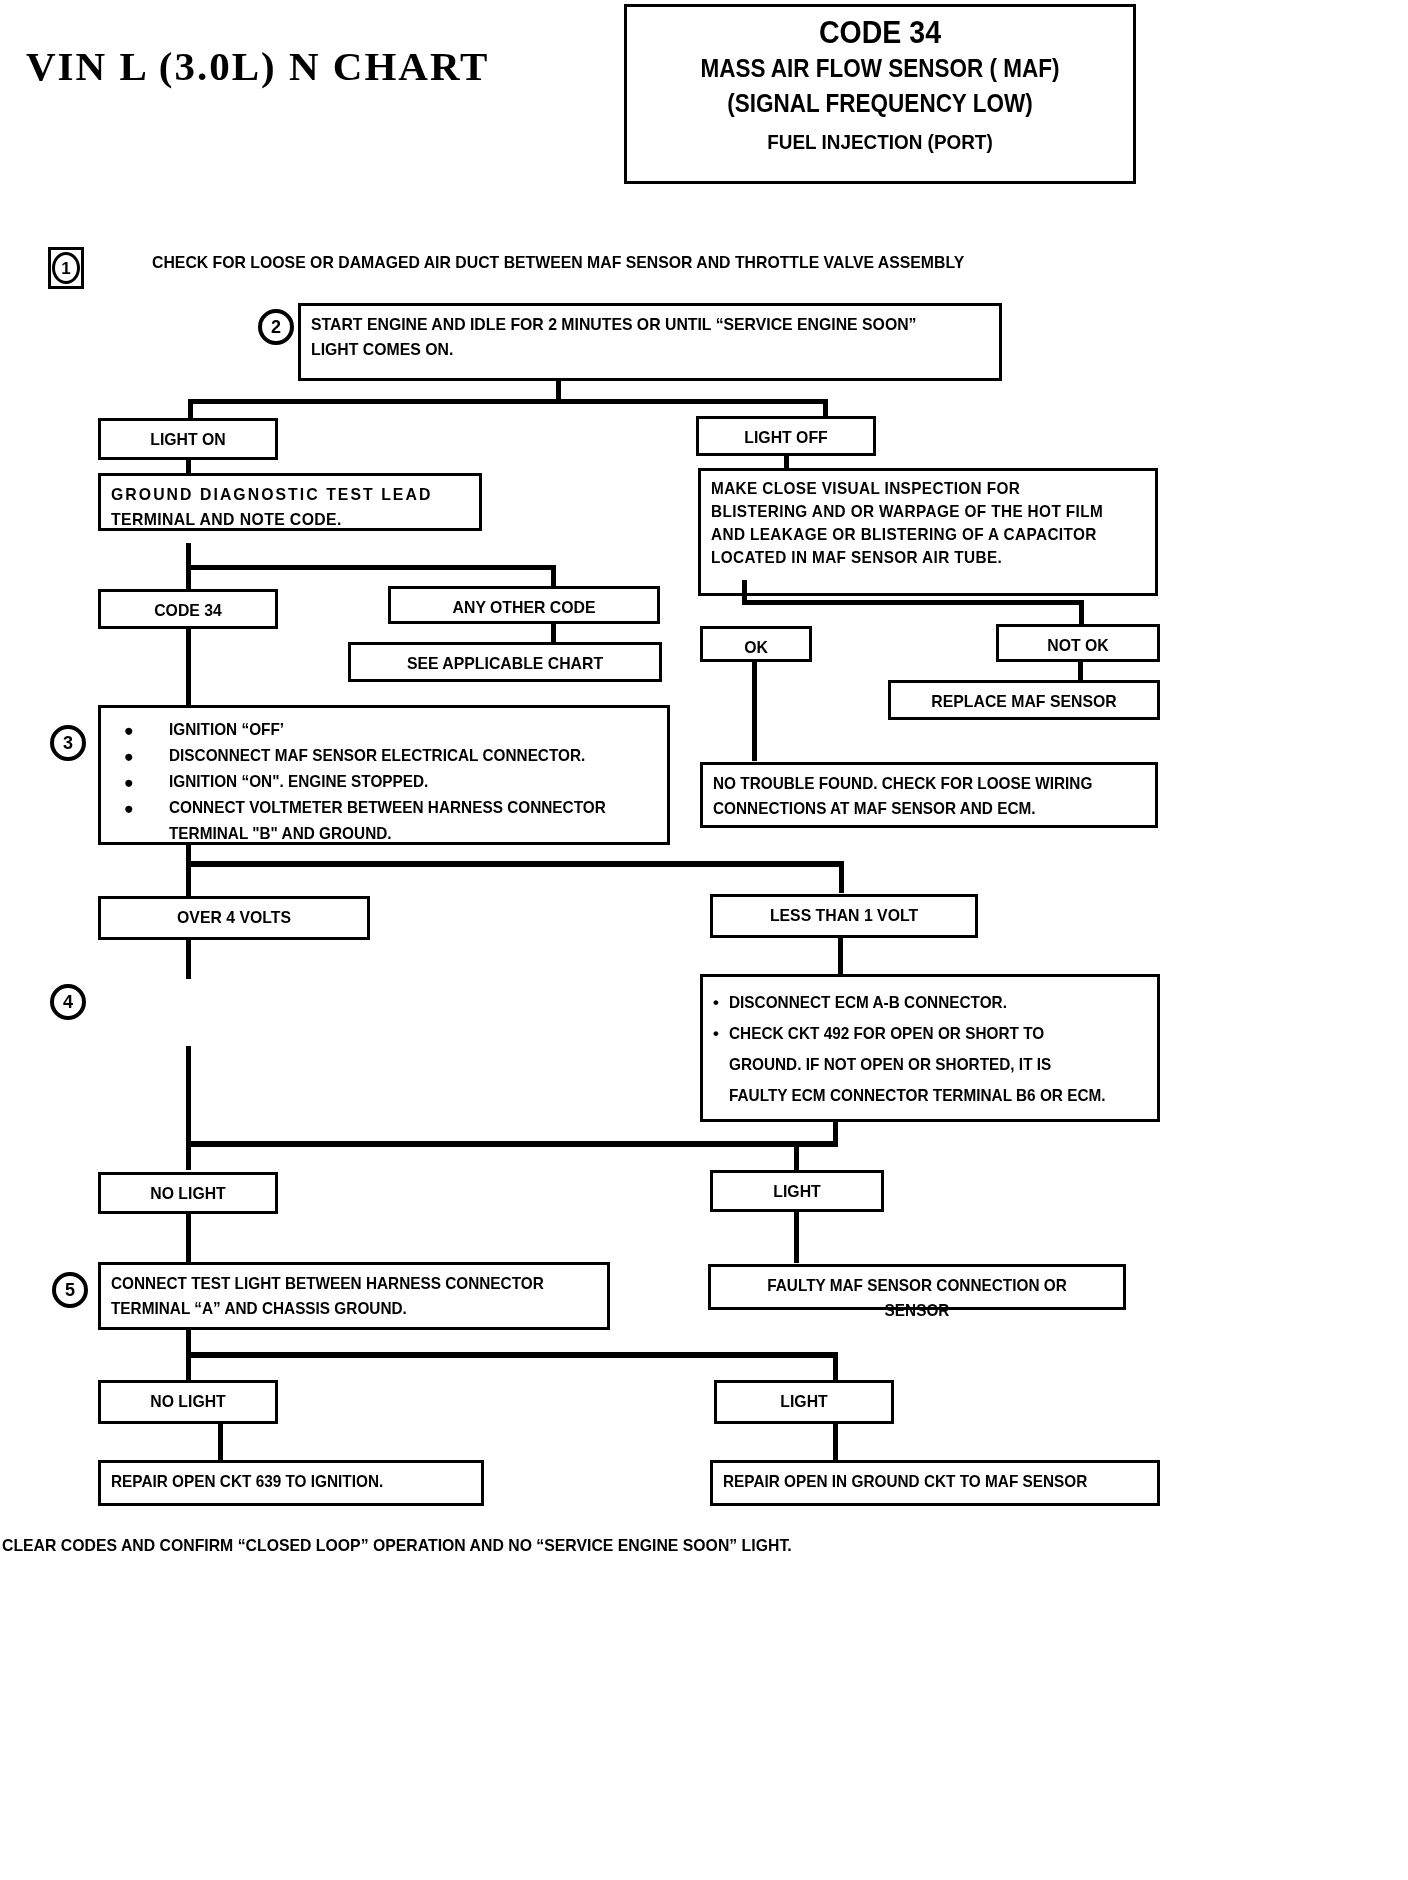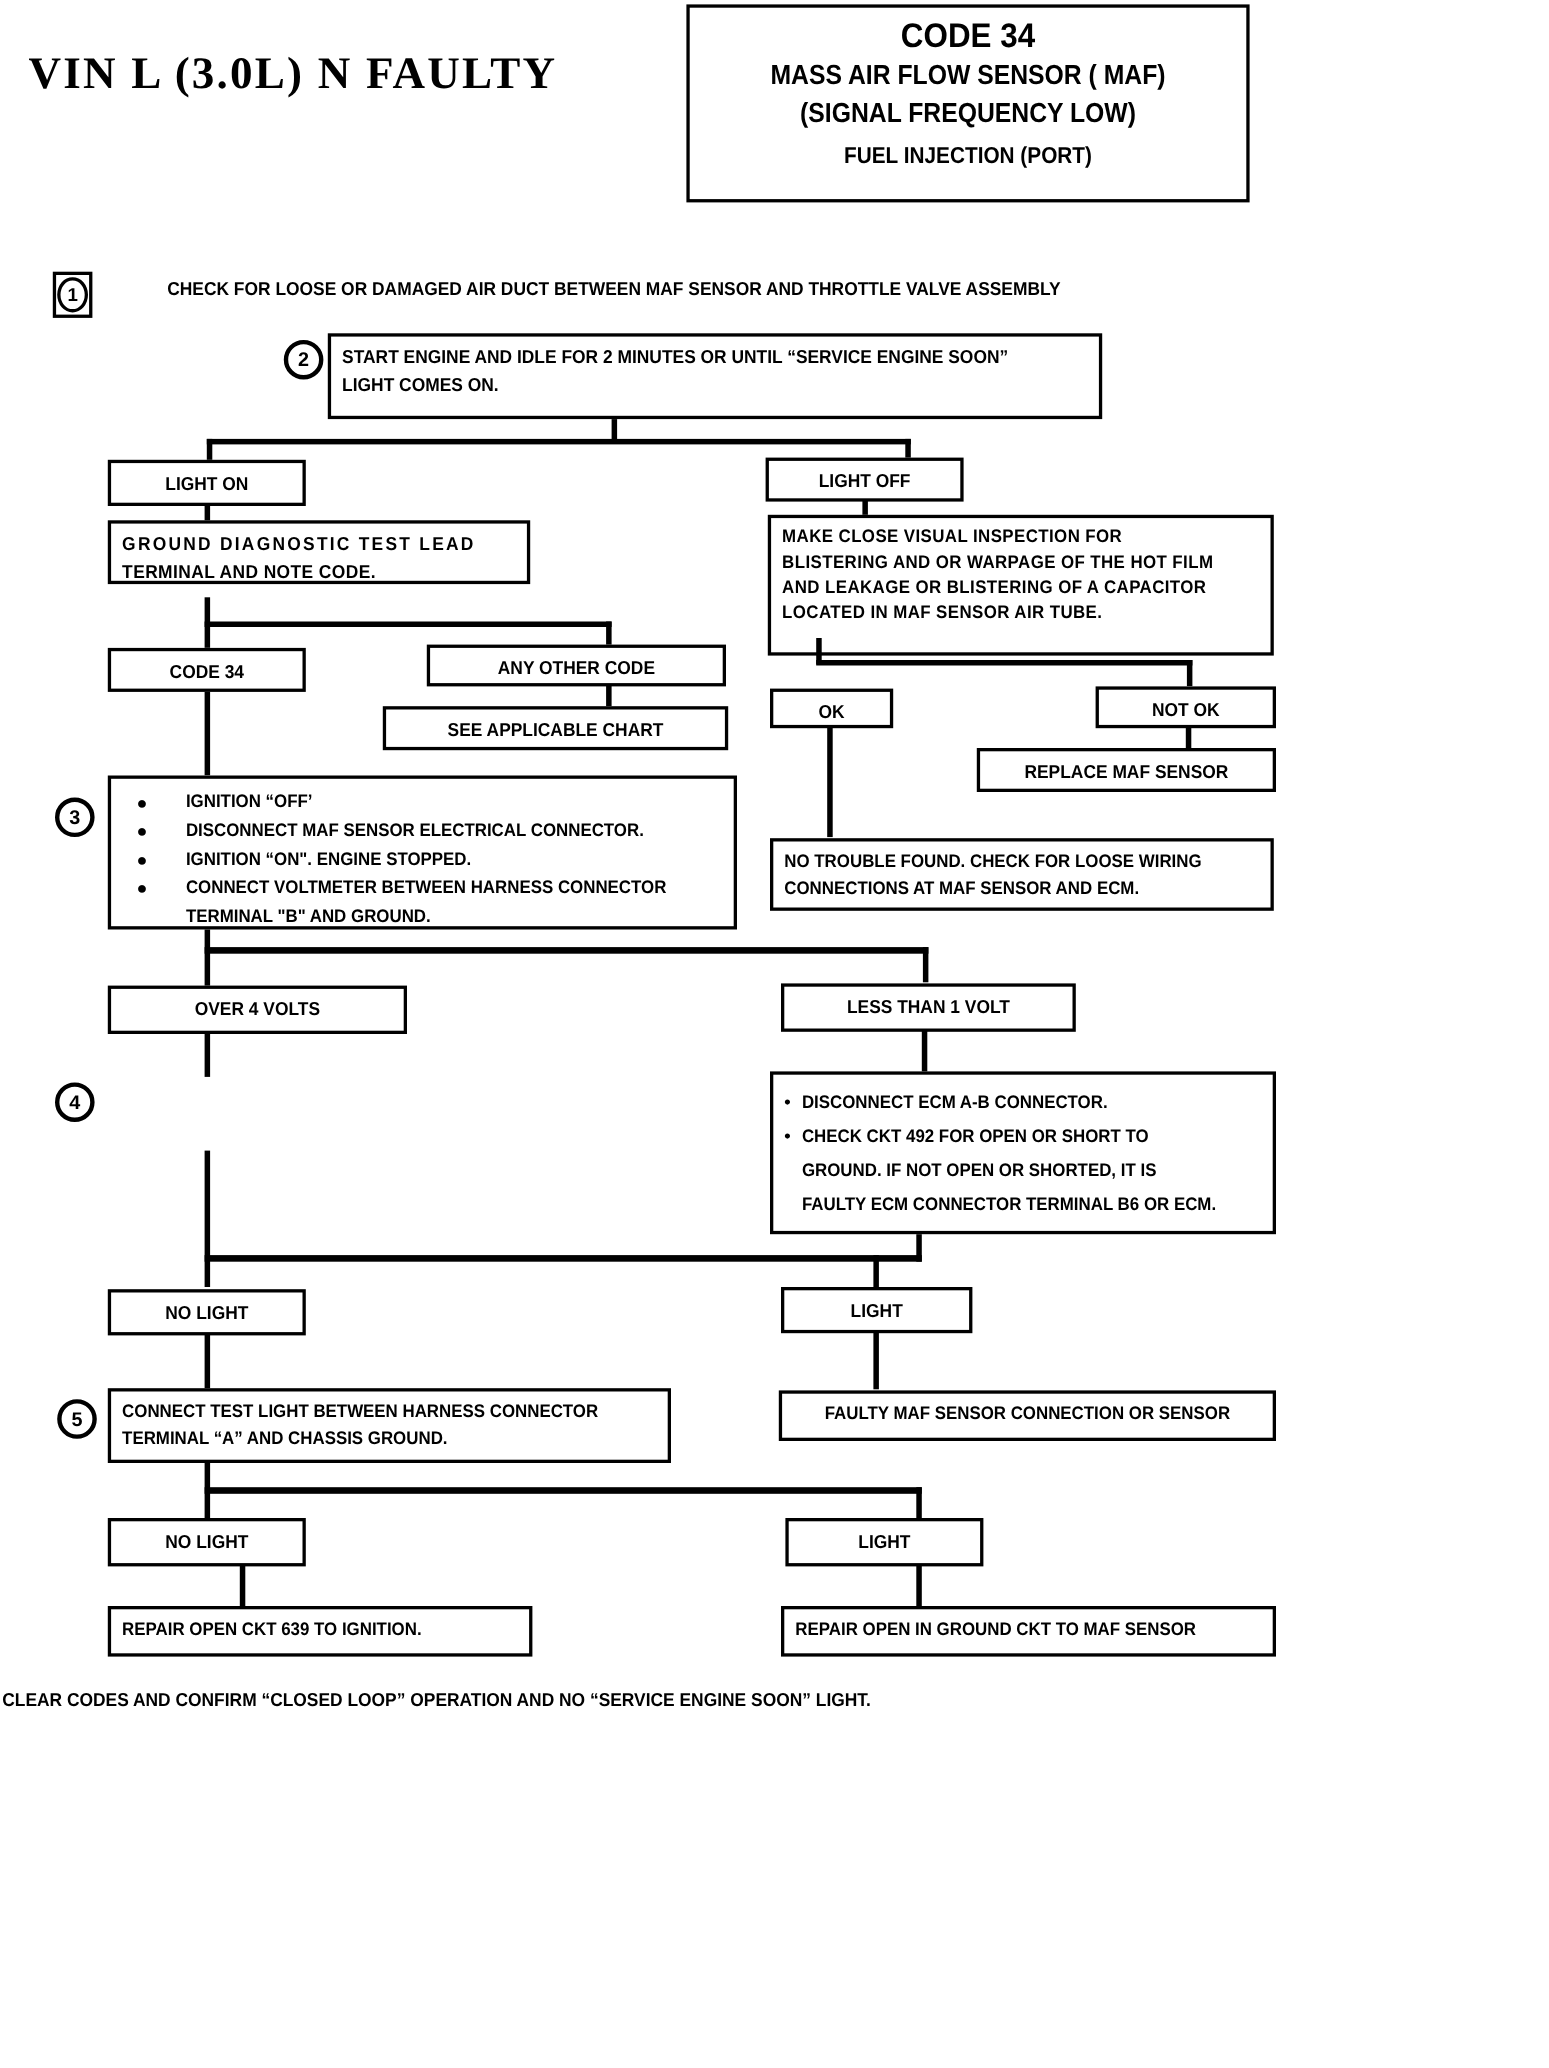--- a/index.html
+++ b/index.html
@@ -148,21 +148,21 @@
   .ln {
     position: absolute;
     background: #000;
   }
 </style>
 </head>
 <body>
 
 <div id="page">
 
-  <div class="vin-title">VIN  L  (3.0L)  N  FAULTY</div>
+  <div class="vin-title">VIN  L  (3.0L)  N  CHART</div>
 
   <div class="code-header">
     <div class="l1">CODE 34</div>
     <div class="l2">MASS AIR FLOW SENSOR ( MAF)</div>
     <div class="l3">(SIGNAL FREQUENCY LOW)</div>
     <div class="l4">FUEL INJECTION (PORT)</div>
   </div>
 
   <div class="step-square" style="left:48px; top:247px;">
     <div class="inner">1</div>
@@ -314,21 +314,21 @@
 
   <div class="ln" style="left:186px; top:1213px; width:5px; height:50px;"></div>
   <div class="ln" style="left:794px; top:1211px; width:5px; height:52px;"></div>
 
   <div class="step-circle" style="left:52px; top:1272px;">5</div>
   <div class="box" style="left:98px; top:1262px; width:512px; height:68px; font-size:16.5px;">
     <span class="t">CONNECT TEST LIGHT BETWEEN HARNESS CONNECTOR
 TERMINAL “A” AND CHASSIS GROUND.</span>
   </div>
 
-  <div class="box center" style="left:708px; top:1264px; width:452px; height:46px; font-size:16.5px;">
+  <div class="box center" style="left:708px; top:1264px; width:418px; height:46px; font-size:16.5px;">
     <span class="t">FAULTY MAF SENSOR CONNECTION OR SENSOR</span>
   </div>
 
   <div class="ln" style="left:186px; top:1330px; width:5px; height:60px;"></div>
   <div class="ln" style="left:186px; top:1352px; width:652px; height:6px;"></div>
   <div class="ln" style="left:833px; top:1352px; width:5px; height:28px;"></div>
 
   <div class="box center" style="left:98px; top:1380px; width:180px; height:44px;">
     <span class="t">NO LIGHT</span>
   </div>

